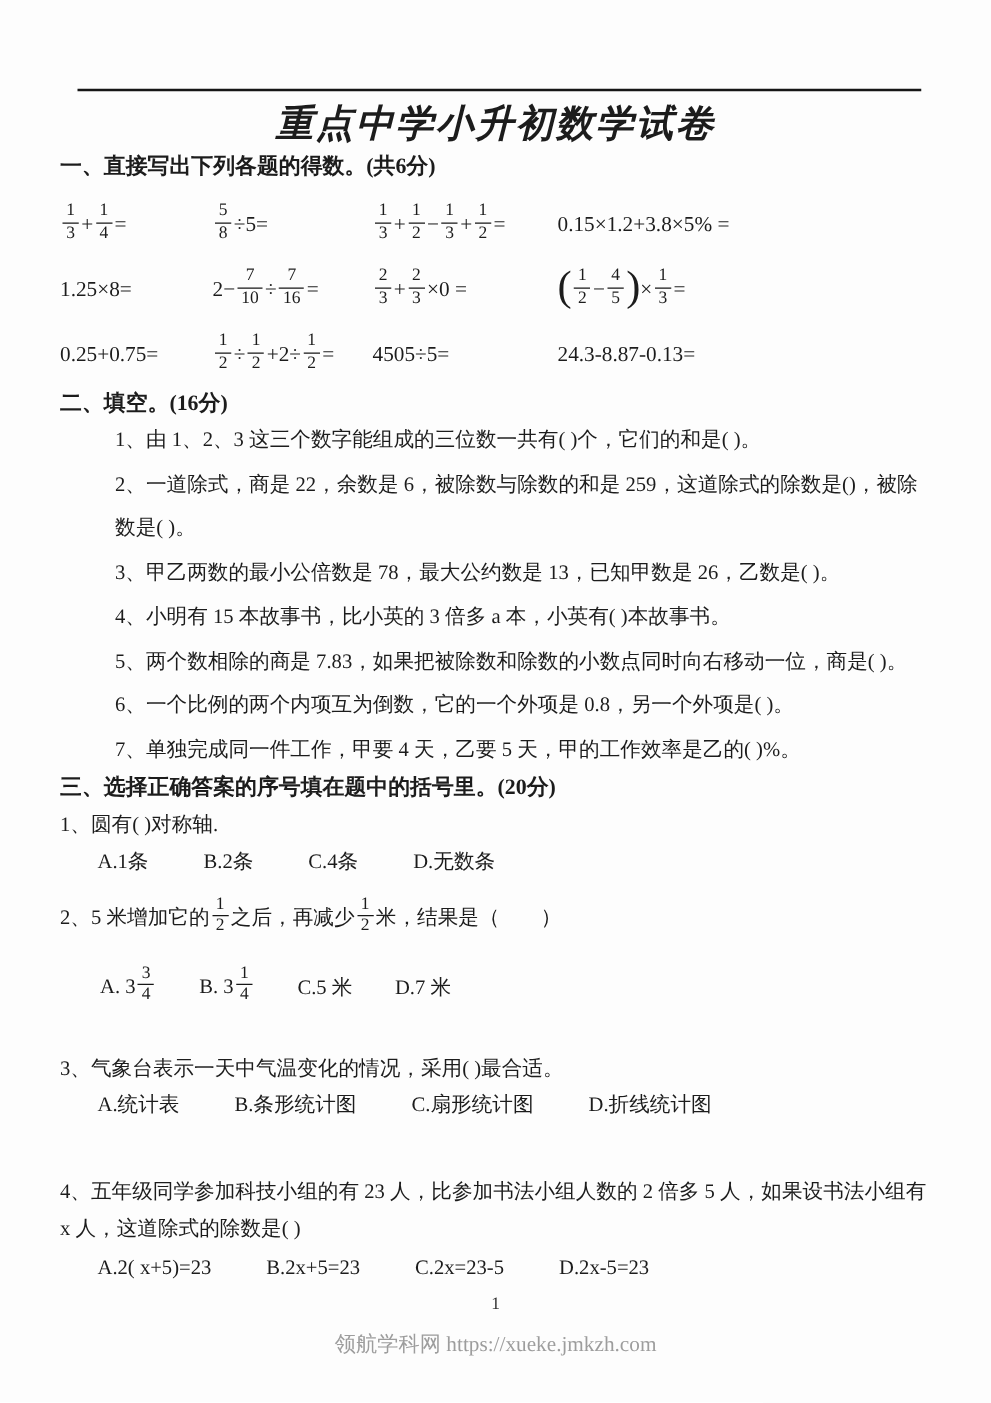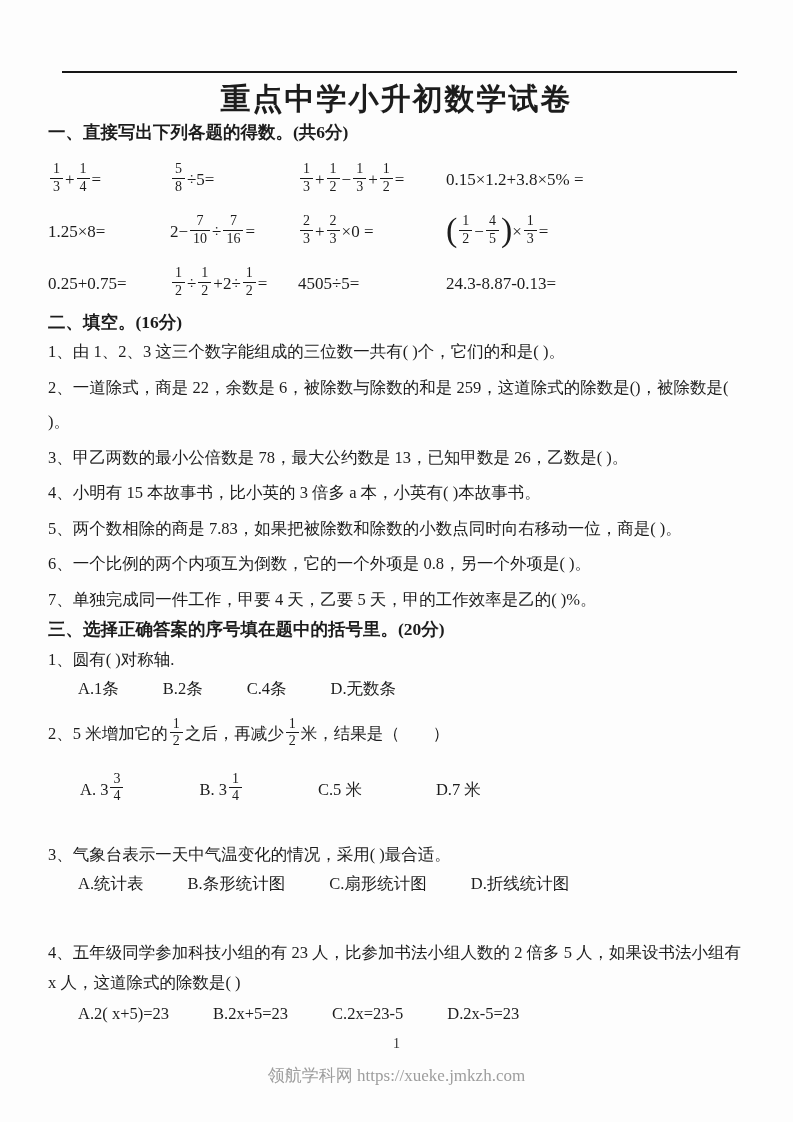--- a/index.html
+++ b/index.html
@@ -14,20 +14,21 @@
   .content { padding:0 48px; }
   .topline {
     position:absolute; top:71px; left:62px; width:675px;
     border-top:2px solid #161616;
   }
   h1.title {
     margin:0; padding-top:79px;
     text-align:center;
     font-size:30px; font-weight:bold;
     letter-spacing:2px;
+    font-style:italic;
   }
   h2.sec-heading {
     margin:0; font-size:17.5px; font-weight:bold;
   }
   .sec1-heading { margin-top:31px; }
   .calc-grid { margin-top:10px; }
   .calc-row {
     display:grid;
     grid-template-columns:122px 128px 148px auto;
     align-items:center;
@@ -42,31 +43,31 @@
   }
   .frac .num { padding:0 3px; }
   .frac .den { border-top:1px solid #161616; padding:0 3px; }
   .bigparen {
     font-size:34px; font-weight:300; vertical-align:middle;
     line-height:0; position:relative; top:-2px;
   }
   .tok { vertical-align:middle; }
   .sec2-heading { margin-top:29px; }
   .fill-item {
-    font-size:16.5px; line-height:34.5px; margin-top:1px;
+    font-size:16.5px; line-height:34.5px; margin-top:1px;margin-left:44px;
   }
   .sec3-heading { margin-top:25px; }
   .mc-question { font-size:16.5px; }
   .q-line { line-height:26px; margin-top:6px; }
   .opt-row {
     padding-left:30px; display:flex; line-height:24px; margin-top:4px;
   }
   .opt { margin-right:44px; white-space:nowrap; }
   .q2-line { margin-top:10px; line-height:44px; }
-  .q2-opts { padding-left:32px; margin-top:10px; height:46px; align-items:center; display:flex;gap:40px; }
+  .q2-opts { padding-left:32px; margin-top:10px; height:46px; align-items:center; display:flex; }
   .q2-opts .opt { margin-right:34px; }
   .q3-block { margin-top:30px; }
   .q4-block { margin-top:42px; }
   .q4-text { line-height:30px; }
   .pagenum {
     position:absolute; top:1036px; left:0; width:100%;
     text-align:center; font-size:14px; color:#333;
   }
   .footer {
     position:absolute; top:1064px; left:0; width:100%;

